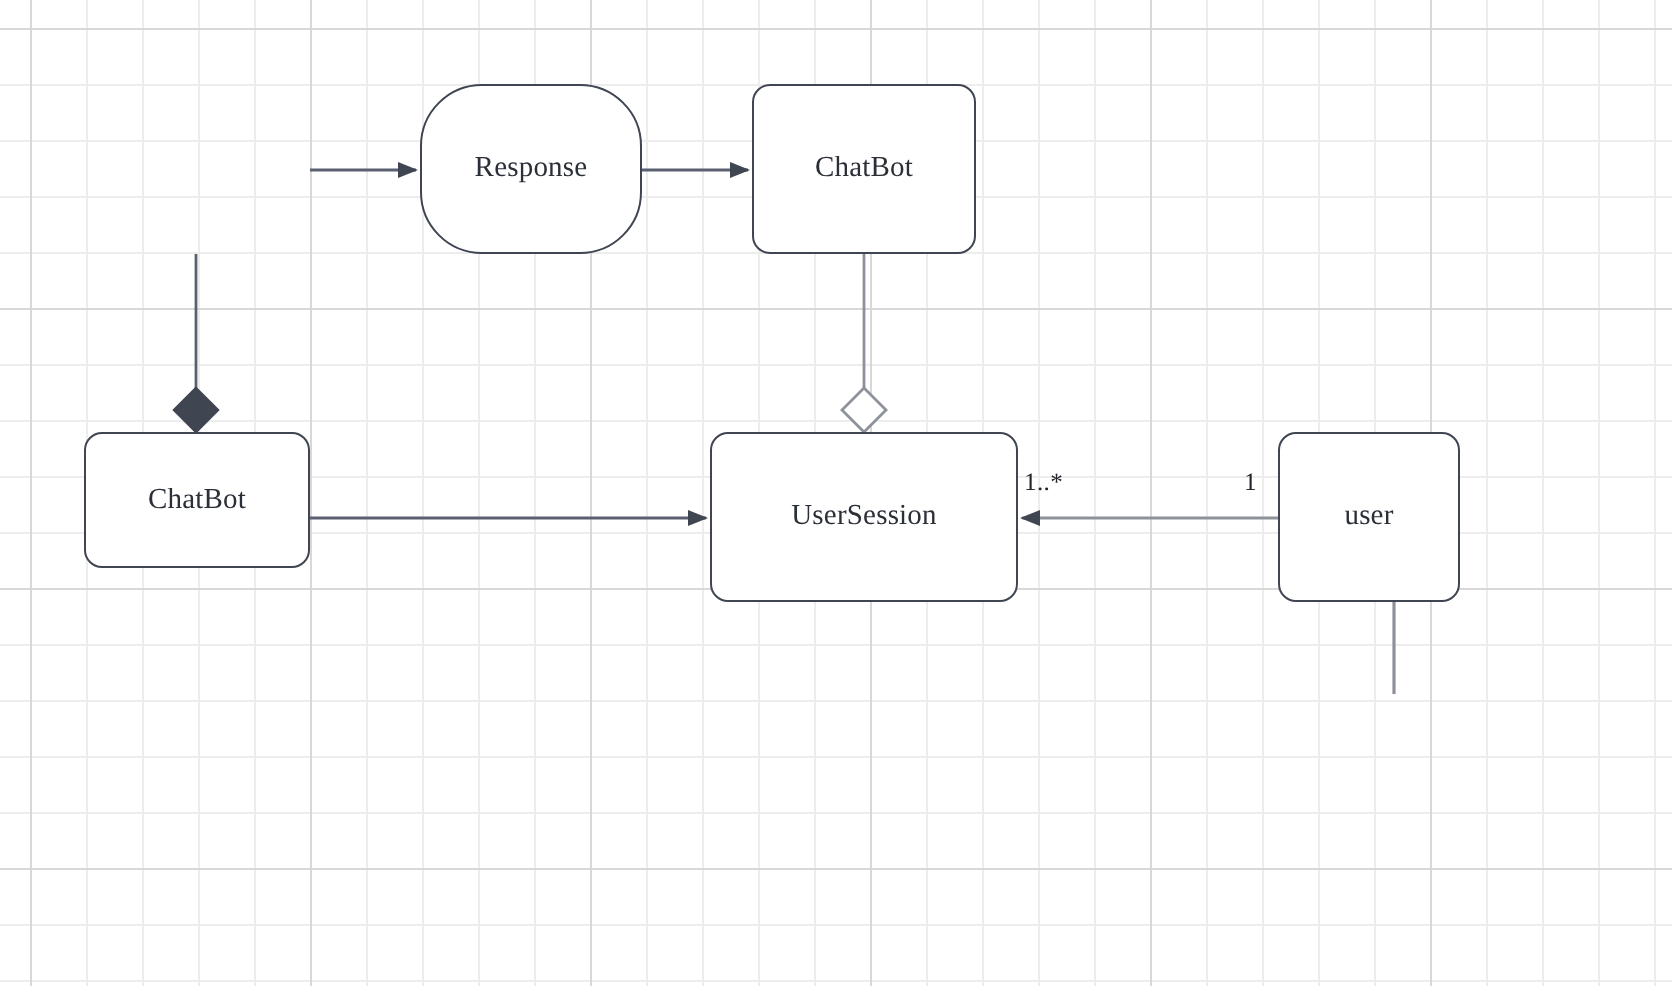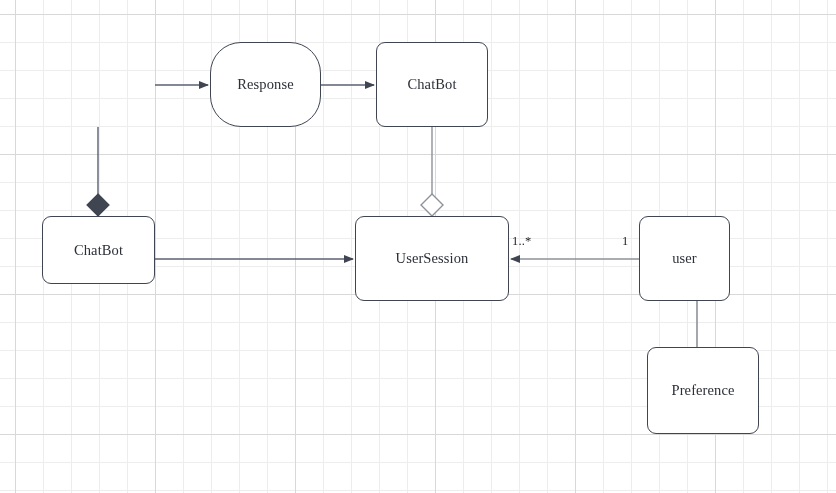--- a/index.html
+++ b/index.html
@@ -124,21 +124,18 @@
   </div>
 
   <div class="node" style="left:355px; top:216px; width:154px; height:85px;">
     <span class="node-label">UserSession</span>
   </div>
 
   <div class="node" style="left:639px; top:216px; width:91px; height:85px;">
     <span class="node-label">user</span>
   </div>
 
-  <div class="node" style="left:647px; top:347px; width:112px; height:87px;">
-    <span class="node-label">Preference</span>
-  </div>
 
   <div class="mult" style="left:512px; top:234px;">1..*</div>
 
   <div class="mult" style="left:622px; top:234px;">1</div>
 
 </div>
 
 </body></html>

